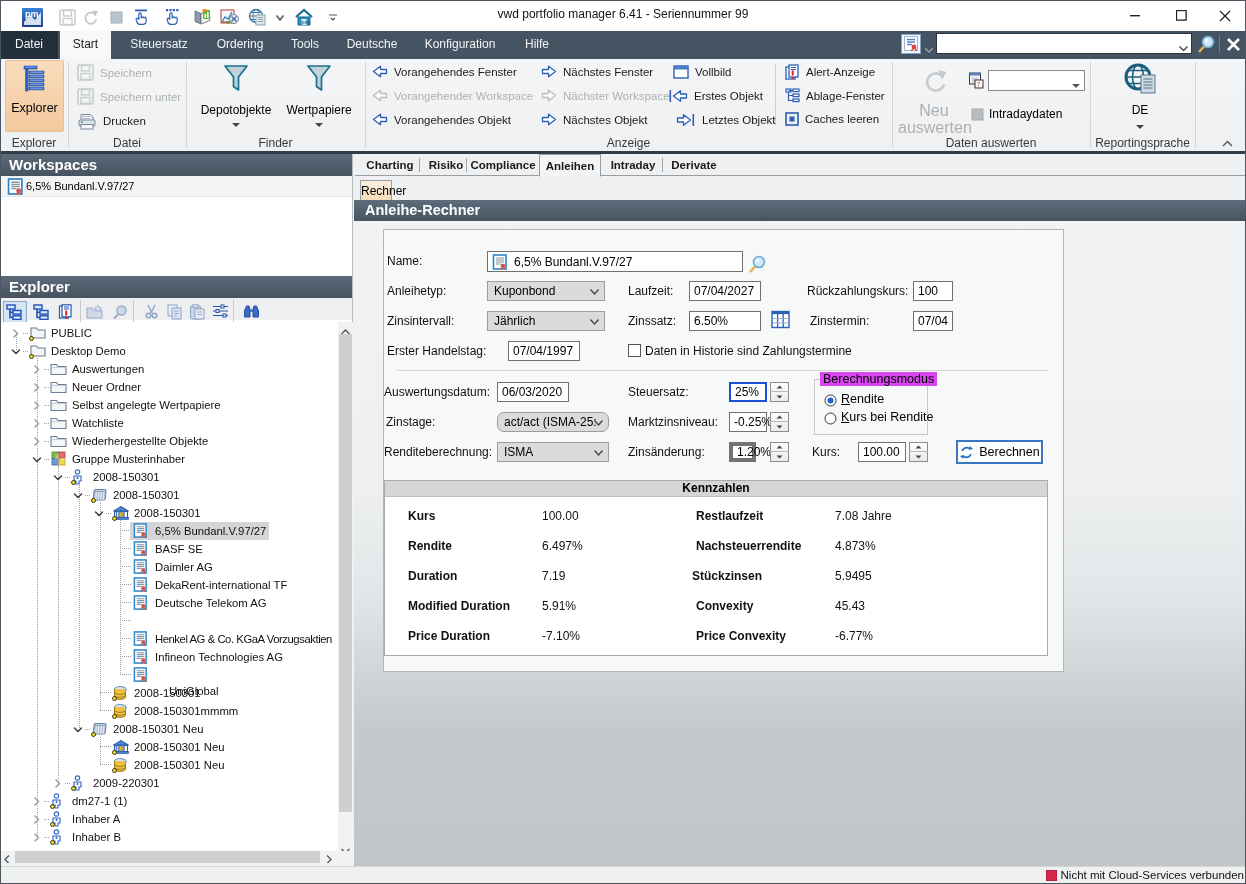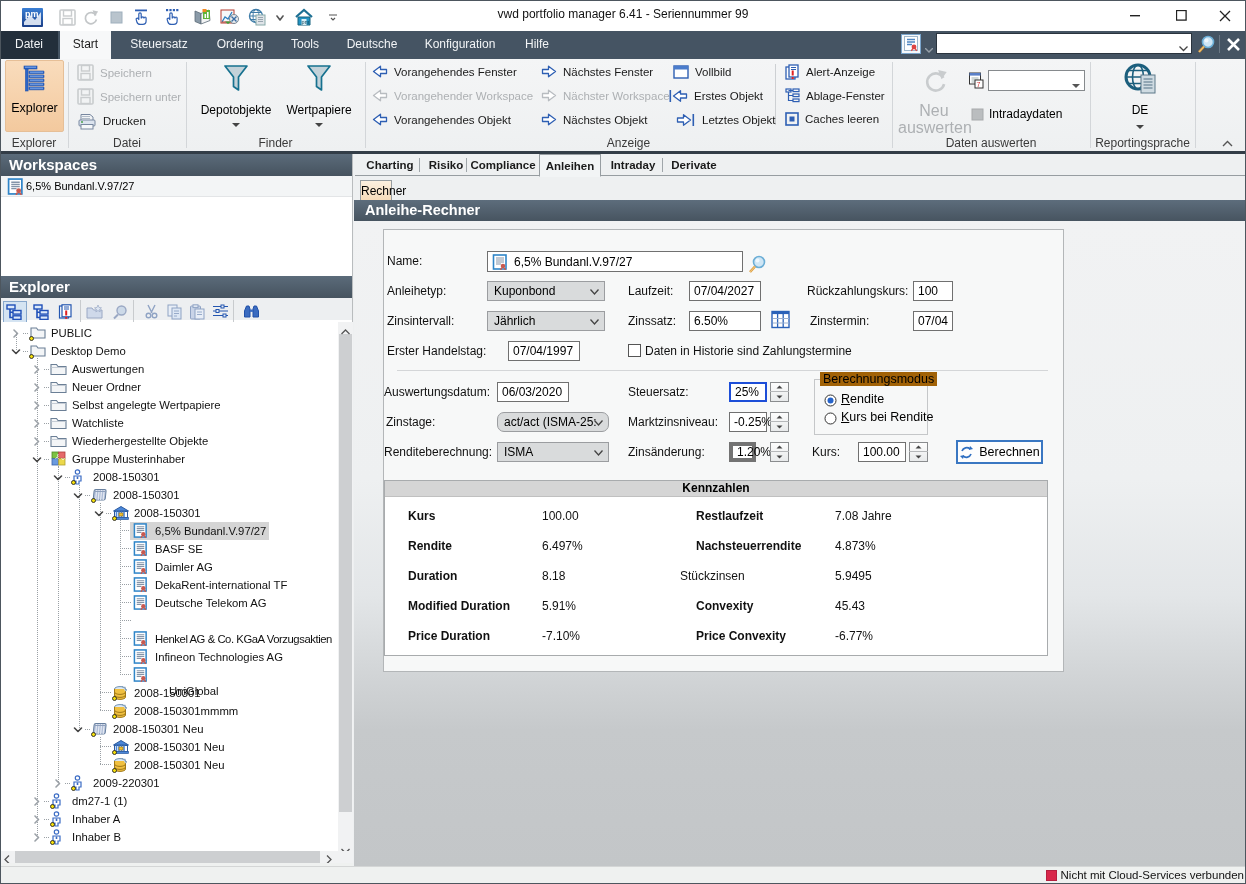--- a/index.html
+++ b/index.html
@@ -921,43 +921,43 @@
   </div>
 <div class="abs" style="left:956px;top:440px;width:87px;height:24px;background:#fdfdfd;border:2px solid #3a77c2;display:flex;align-items:center;justify-content:center;font-size:12.5px;">
     <svg width="15" height="13" viewBox="0 0 15 13">
       <path d="M3 5 A5 5 0 0 1 11 3 M12 8 A5 5 0 0 1 4 10" fill="none" stroke="#2f6fc1" stroke-width="1.7"></path>
       <path d="M11 0 l3 3 -4 1 z" fill="#2f6fc1"></path>
       <path d="M4 13 l-3 -3 4 -1 z" fill="#2f6fc1"></path>
     </svg>
     <span style="margin-left:5px;">Berechnen</span>
   </div>
 <div class="abs" style="left:814px;top:379px;width:114px;height:56px;border:1px solid #c5c7c9;"></div>
-<div class="abs" style="left:820px;top:372px;background:#a16207;padding:0 3px;font-size:12.5px;">Berechnungsmodus</div>
+<div class="abs" style="left:820px;top:372px;background:#d946ef;padding:0 3px;font-size:12.5px;">Berechnungsmodus</div>
 <div class="abs" style="left:824px;top:394px;"><svg width="13" height="13" viewBox="0 0 13 13">
       <circle cx="6.5" cy="6.5" r="5.5" fill="#fff" stroke="#333"></circle>
       <circle cx="6.5" cy="6.5" r="3" fill="#2563c9"></circle>
     </svg></div>
 <div class="abs" style="left:841px;top:392px;font-size:12.5px;"><span style="text-decoration:underline;">R</span>endite</div>
 <div class="abs" style="left:824px;top:412px;"><svg width="13" height="13" viewBox="0 0 13 13">
       <circle cx="6.5" cy="6.5" r="5.5" fill="#fff" stroke="#333"></circle>
     </svg></div>
 <div class="abs" style="left:841px;top:410px;font-size:12.5px;"><span style="text-decoration:underline;">K</span>urs bei Rendite</div>
 <div class="abs" style="left:384px;top:480px;width:664px;height:176px;background:#fff;border:1px solid #a8abad;">
     <div class="abs" style="left:0;top:0;width:662px;height:16px;background:#d5d5d5;border-bottom:1px solid #c0c0c0;text-align:center;font-weight:bold;font-size:12px;line-height:15px;">Kennzahlen</div>
     <div class="krow" style="left:23px;top:28px;font-weight:bold;">Kurs</div>
     <div class="krow" style="left:157px;top:28px;">100.00</div>
     <div class="krow" style="left:311px;top:28px;font-weight:bold;">Restlaufzeit</div>
     <div class="krow" style="left:450px;top:28px;">7.08 Jahre</div>
     <div class="krow" style="left:23px;top:58px;font-weight:bold;">Rendite</div>
     <div class="krow" style="left:157px;top:58px;">6.497%</div>
     <div class="krow" style="left:311px;top:58px;font-weight:bold;">Nachsteuerrendite</div>
     <div class="krow" style="left:450px;top:58px;">4.873%</div>
     <div class="krow" style="left:23px;top:88px;font-weight:bold;">Duration</div>
-    <div class="krow" style="left:157px;top:88px;">8.18</div>
-    <div class="krow" style="left:295px;top:88px;font-weight:normal;text-align:right;">Stückzinsen</div>
+    <div class="krow" style="left:157px;top:88px;">7.19</div>
+    <div class="krow" style="left:307px;top:88px;font-weight:bold;text-align:right;">Stückzinsen</div>
     <div class="krow" style="left:450px;top:88px;">5.9495</div>
     <div class="krow" style="left:23px;top:118px;font-weight:bold;">Modified Duration</div>
     <div class="krow" style="left:157px;top:118px;">5.91%</div>
     <div class="krow" style="left:311px;top:118px;font-weight:bold;">Convexity</div>
     <div class="krow" style="left:450px;top:118px;">45.43</div>
     <div class="krow" style="left:23px;top:148px;font-weight:bold;">Price Duration</div>
     <div class="krow" style="left:157px;top:148px;">-7.10%</div>
     <div class="krow" style="left:311px;top:148px;font-weight:bold;">Price Convexity</div>
     <div class="krow" style="left:450px;top:148px;">-6.77%</div>
   </div>

